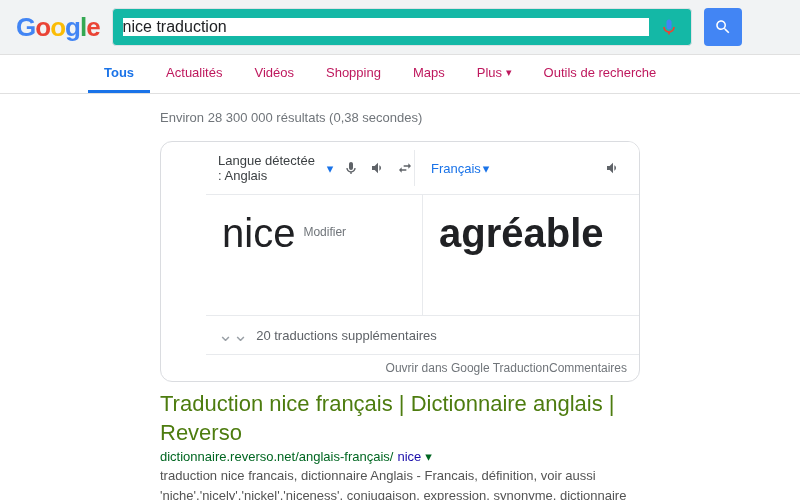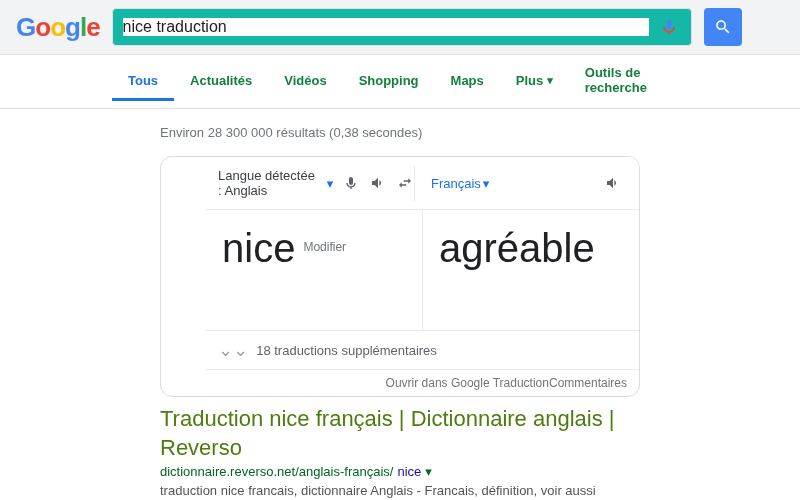--- a/index.html
+++ b/index.html
@@ -68,37 +68,36 @@
       justify-content: center;
       cursor: pointer;
       color: #fff;
       font-size: 18px;
     }
 
     
     .nav-tabs {
       display: flex;
       align-items: center;
-      padding: 0 112px;
+      padding: 0 88px;
       border-bottom: 1px solid #e0e0e0;
       background: #fff;
       gap: 0;
     }
 
     .nav-tab {
       padding: 10px 16px;
       font-size: 13px;
-      color: #15803d;
+      color: #be185d;
       cursor: pointer;
       text-decoration: none;
       display: flex;
       align-items: center;
       gap: 4px;
       border-bottom: 3px solid transparent;
-      font-weight: bold;
     }
 
     .nav-tab.active {
       color: #1a73e8;
       border-bottom: 3px solid #1a73e8;
       font-weight: 600;
     }
 
     
     .main {
@@ -206,21 +205,21 @@
     .modify-link {
       font-size: 12px;
       color: #70757a;
       margin-top: 14px;
       cursor: pointer;
     }
 
     .target-word {
       font-size: 40px;
       color: #202124;
-      font-weight: 400;
+      font-weight: 700;
     }
 
     .translation-footer {
       border-top: 1px solid #e8eaed;
       padding: 8px 12px;
       display: flex;
       align-items: center;
       justify-content: space-between;
     }
 
@@ -391,21 +390,21 @@
         <span class="modify-link">Modifier</span>
       </div>
       <div class="trans-right">
         <span class="target-word">agréable</span>
       </div>
     </div>
 
     <div class="translation-footer">
       <div class="more-translations">
         <span class="chevron-down">⌄⌄</span>
-        <span>18 traductions supplémentaires</span>
+        <span>20 traductions supplémentaires</span>
       </div>
     </div>
 
     <div class="footer-links" style="padding: 6px 12px; border-top: 1px solid #e8eaed; justify-content: flex-end;">
       <span class="footer-link">Ouvrir dans Google Traduction</span>
       <span class="footer-link">Commentaires</span>
     </div>
   </div>
 
   <div class="search-result">

